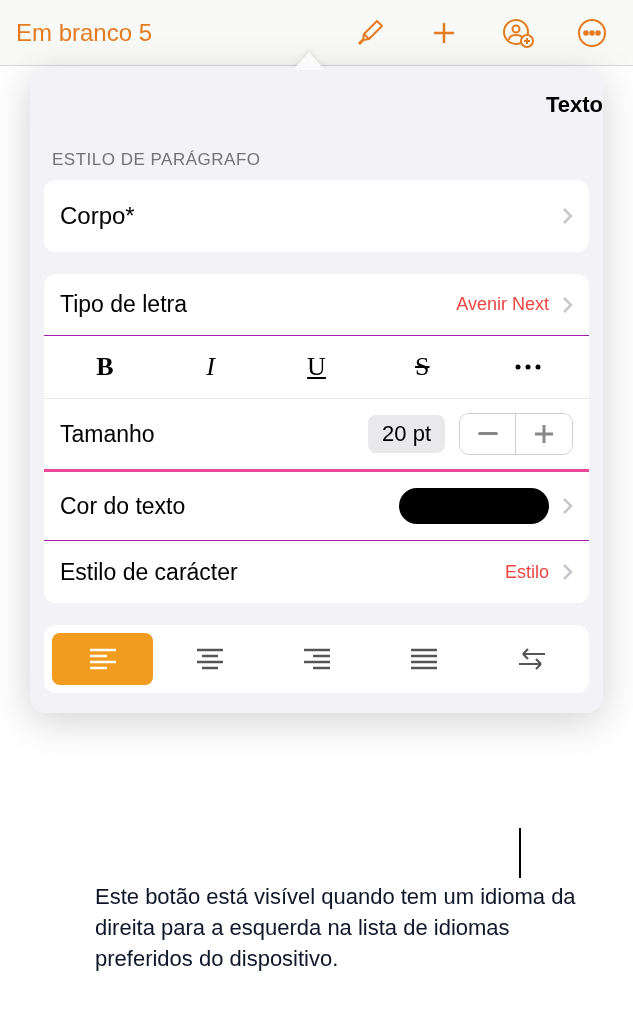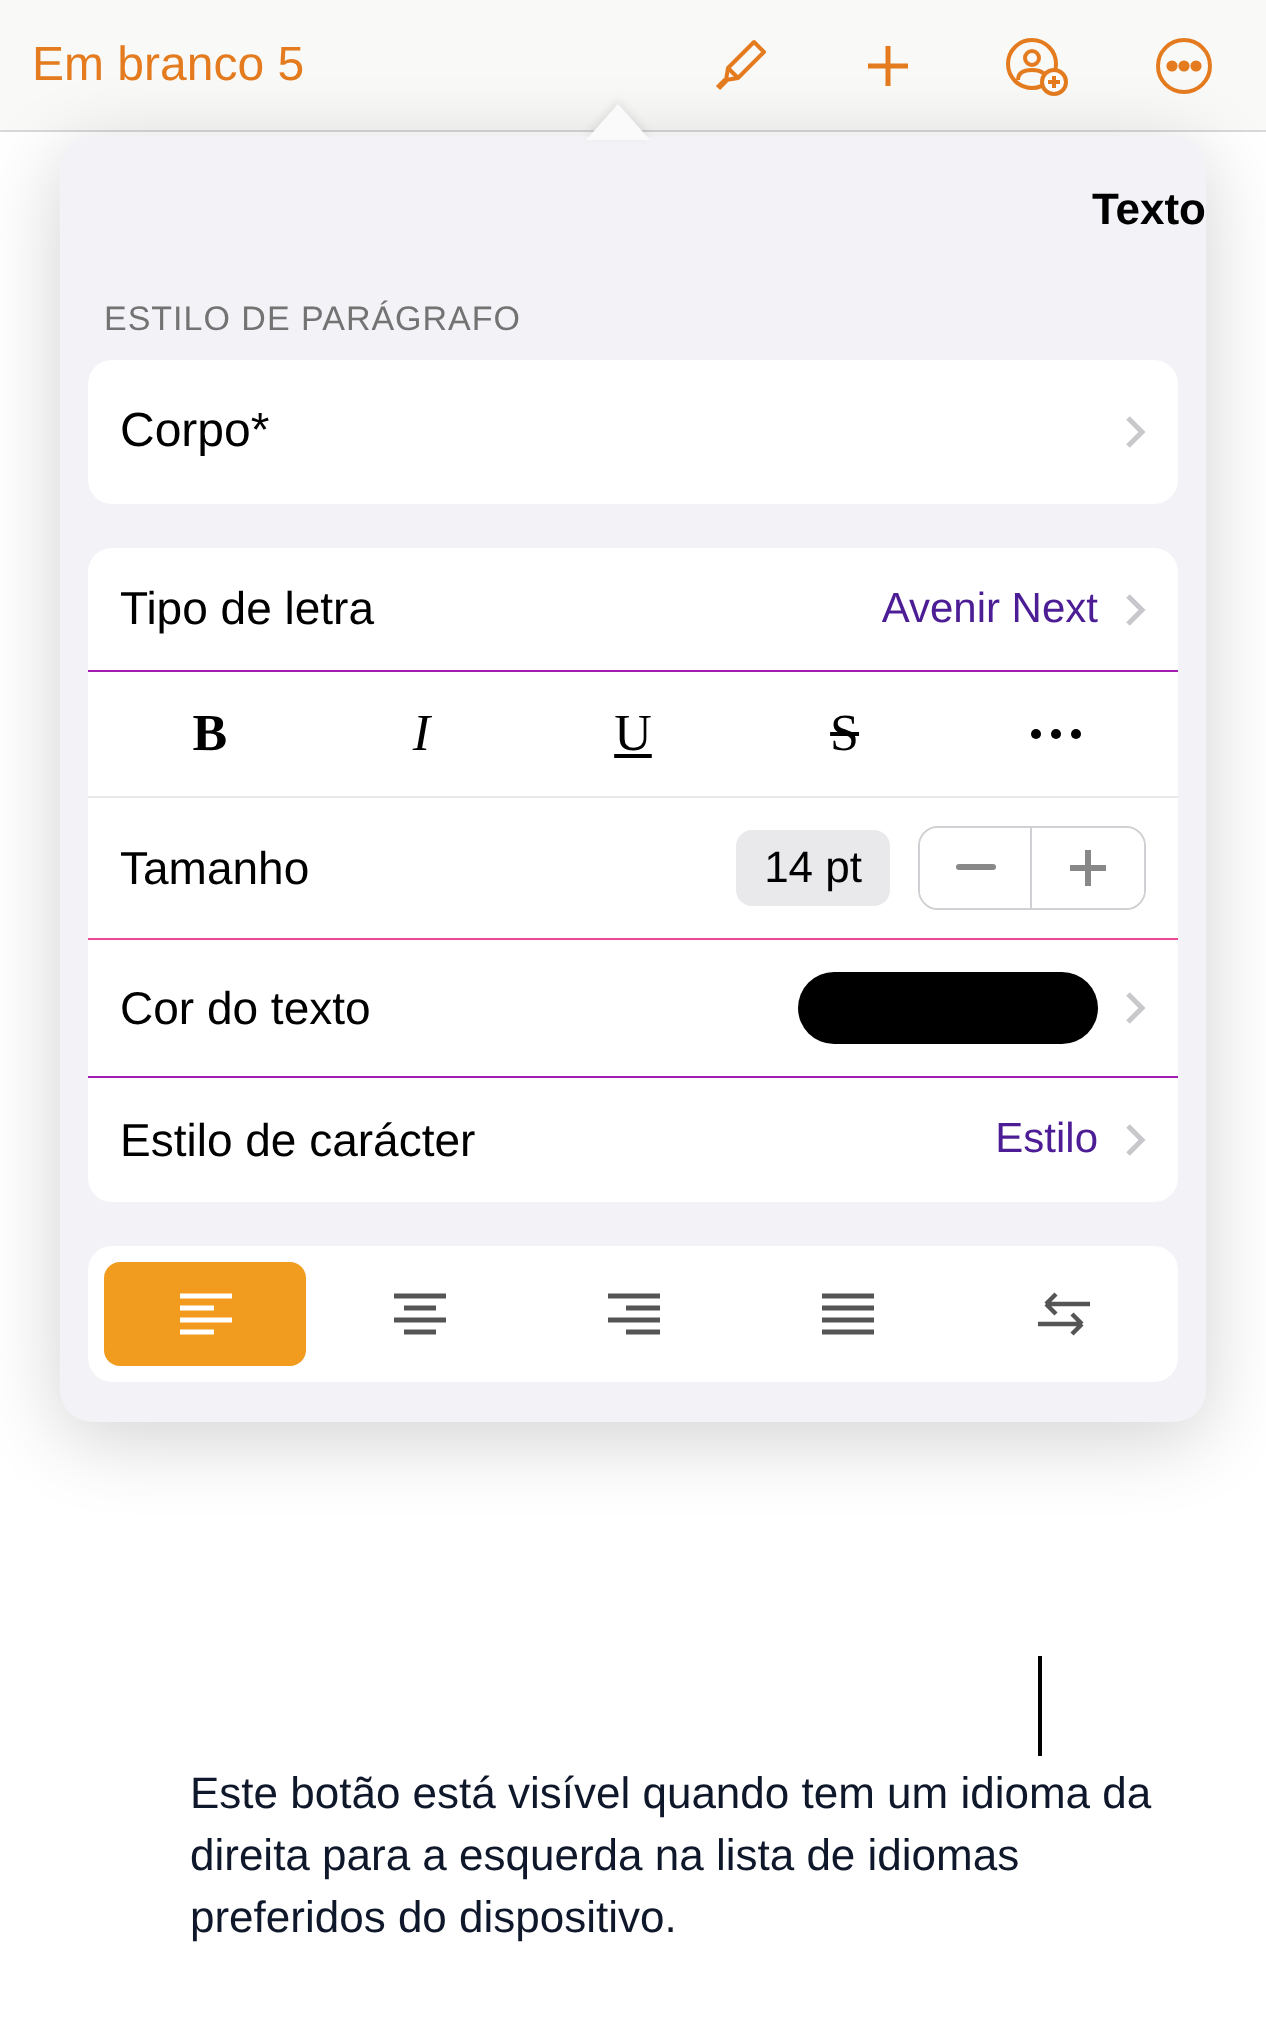--- a/index.html
+++ b/index.html
@@ -91,22 +91,22 @@
       font-size: 23px;
     }
     .row:last-child {
       border-bottom: none;
     }
     .row-label {
       flex: 1;
       color: #000;
     }
     .row-value {
-      color: #4c1d95;
-      font-size: 21px;
+      color: #ef4444;
+      font-size: 18px;
     }
     .chevron {
       color: #c7c7cc;
       margin-left: 12px;
       width: 12px;
     }
     .paragraph-style-row {
       font-size: 24px;
       padding: 22px 16px;
     }
@@ -124,21 +124,21 @@
       display: flex;
       align-items: center;
       justify-content: center;
       font-size: 26px;
       color: #000;
     }
     .size-row {
       display: flex;
       align-items: center;
       padding: 14px 16px;
-      border-bottom: 1px solid #ec4899;
+      border-bottom: 3px solid #ec4899;
       min-height: 62px;
     }
     .size-label {
       flex: 1;
       font-size: 23px;
     }
     .size-value {
       background: #e9e9ec;
       border-radius: 8px;
       padding: 6px 14px;
@@ -282,21 +282,21 @@
         <svg width="30" height="8" viewBox="0 0 30 8" fill="#000">
           <circle cx="5" cy="4" r="2.5"></circle>
             <circle cx="15" cy="4" r="2.5"></circle>
             <circle cx="25" cy="4" r="2.5"></circle>
         </svg>
       </div>
     </div>
 
     <div class="size-row">
       <div class="size-label">Tamanho</div>
-      <div class="size-value">14 pt</div>
+      <div class="size-value">20 pt</div>
       <div class="stepper">
         <div class="stepper-btn">
           <svg width="20" height="4" viewBox="0 0 20 4">
               <rect width="20" height="3" rx="1.5" fill="#888"></rect>
             </svg>
         </div>
         <div class="stepper-btn">
           <svg width="20" height="20" viewBox="0 0 20 20" stroke="#888" stroke-width="3">
               <line x1="10" y1="1" x2="10" y2="19"></line>
               <line x1="1" y1="10" x2="19" y2="10"></line>

